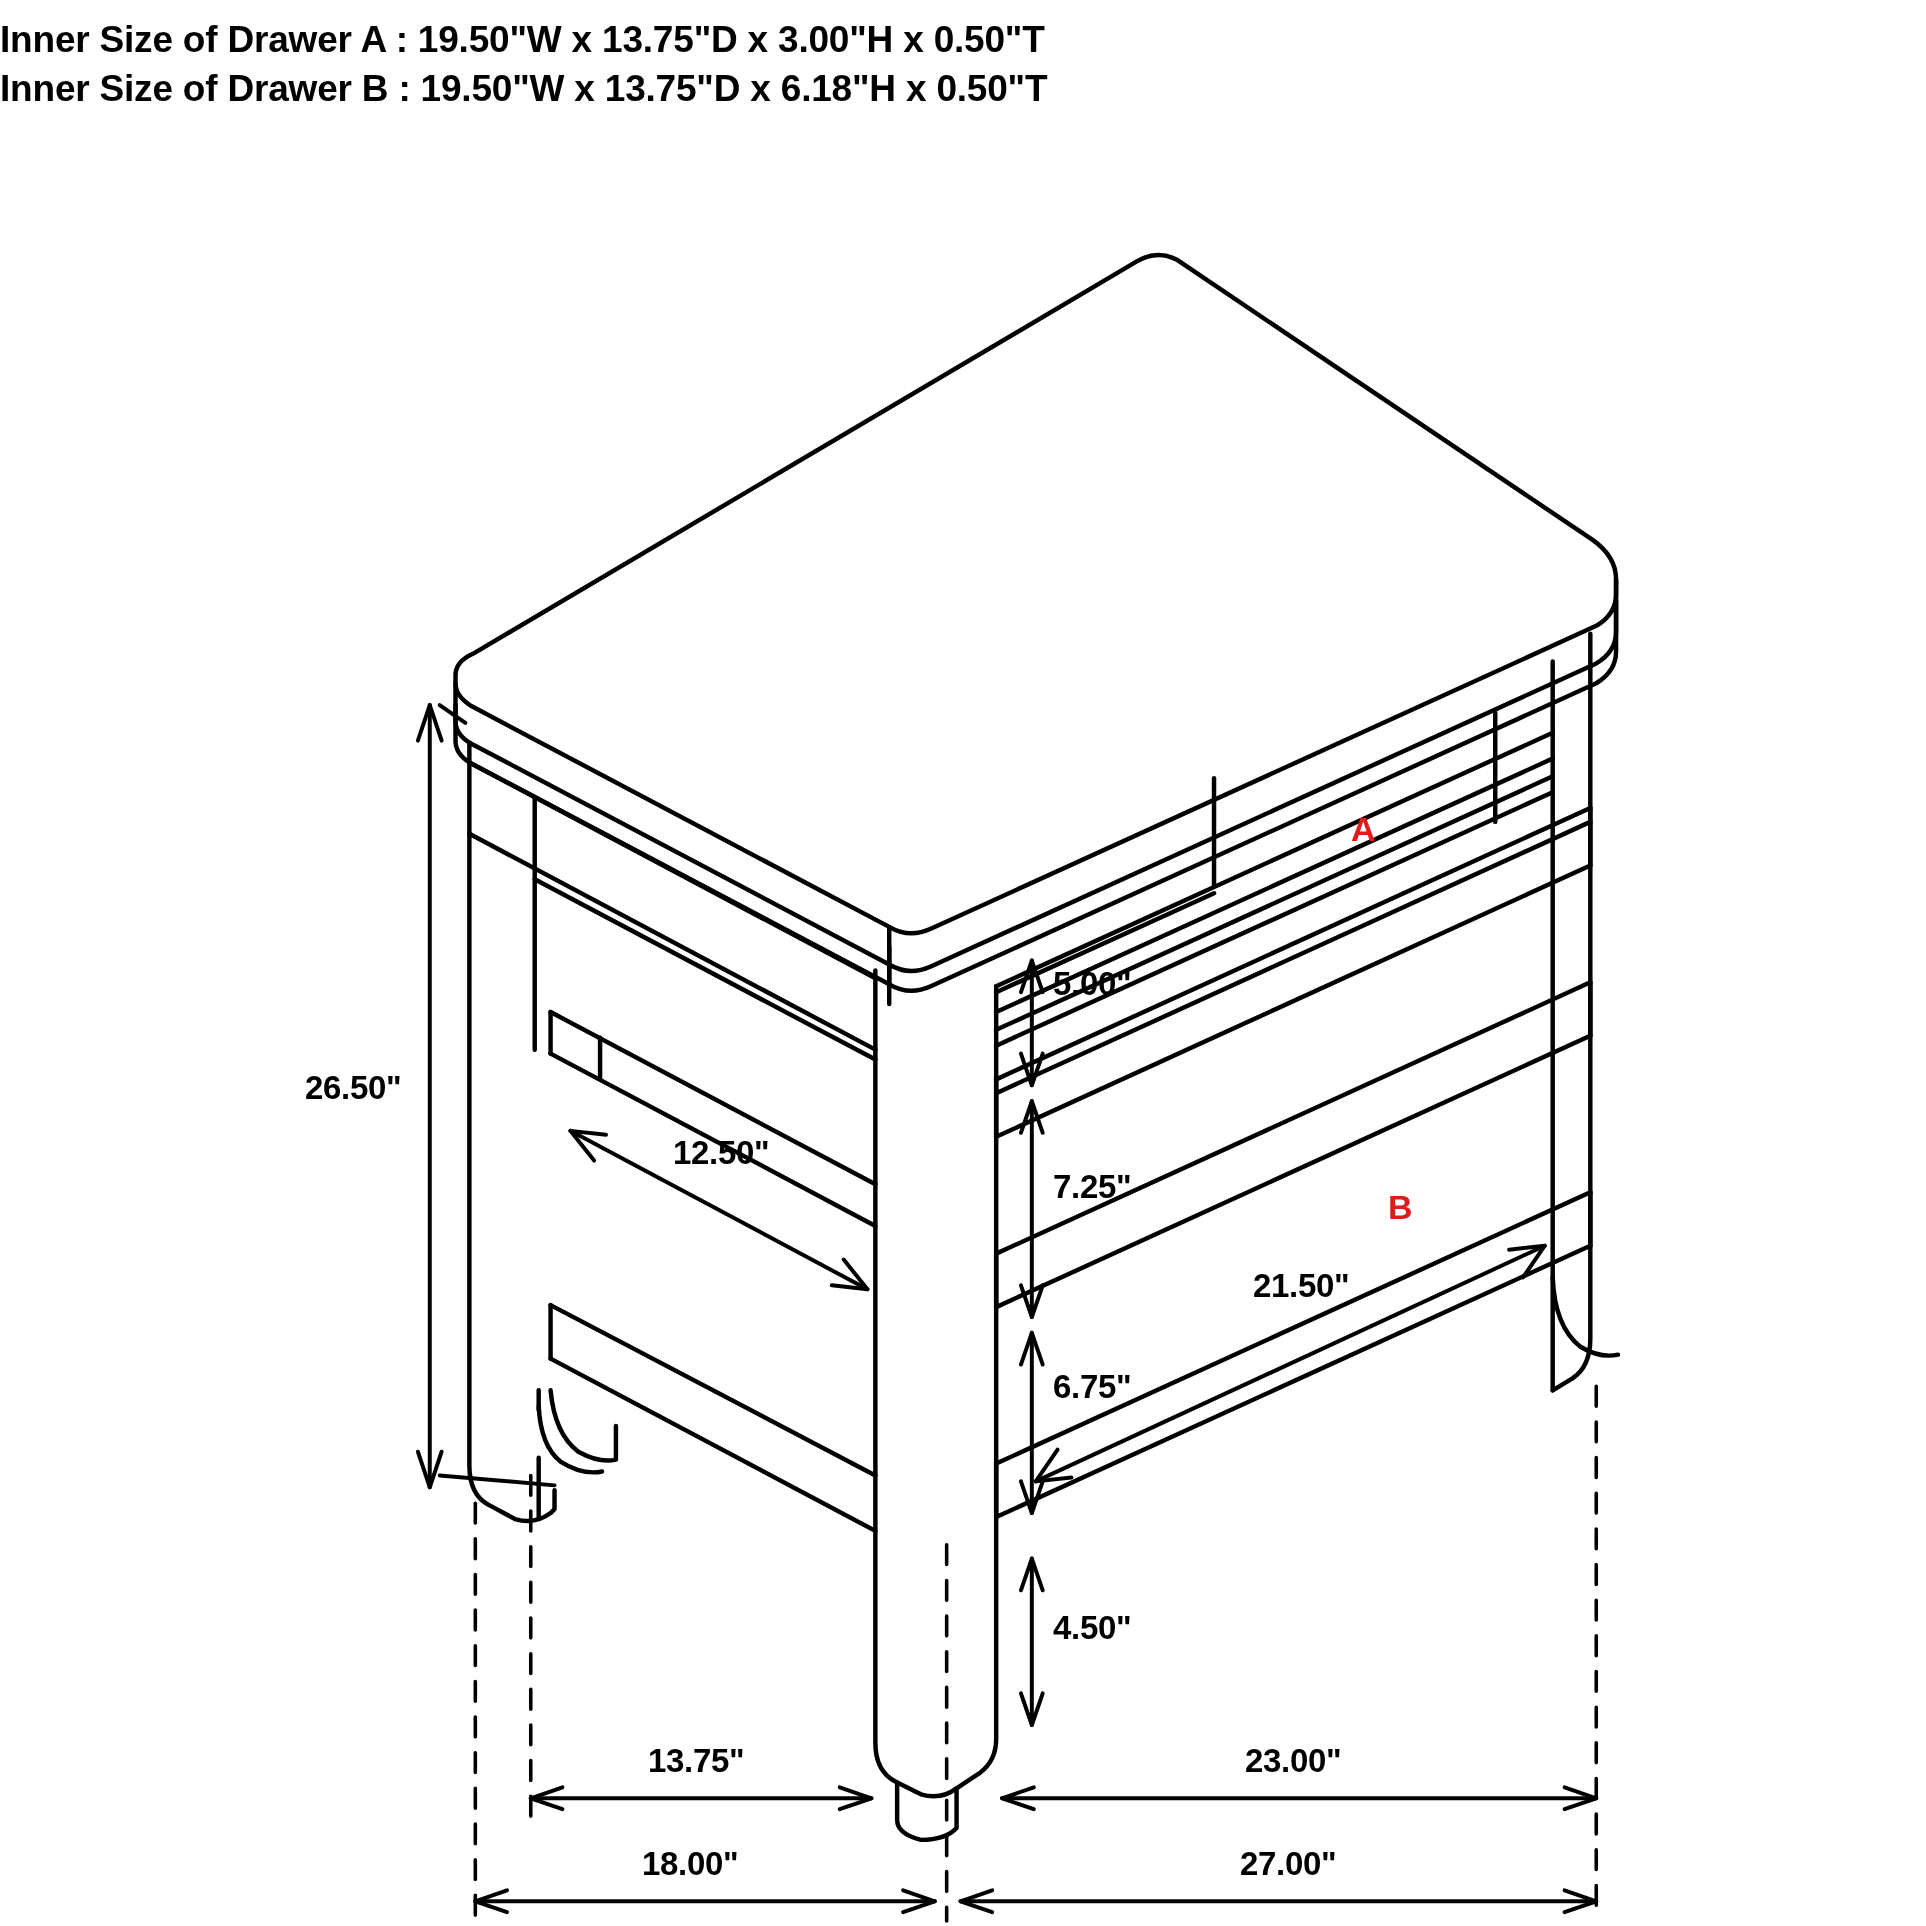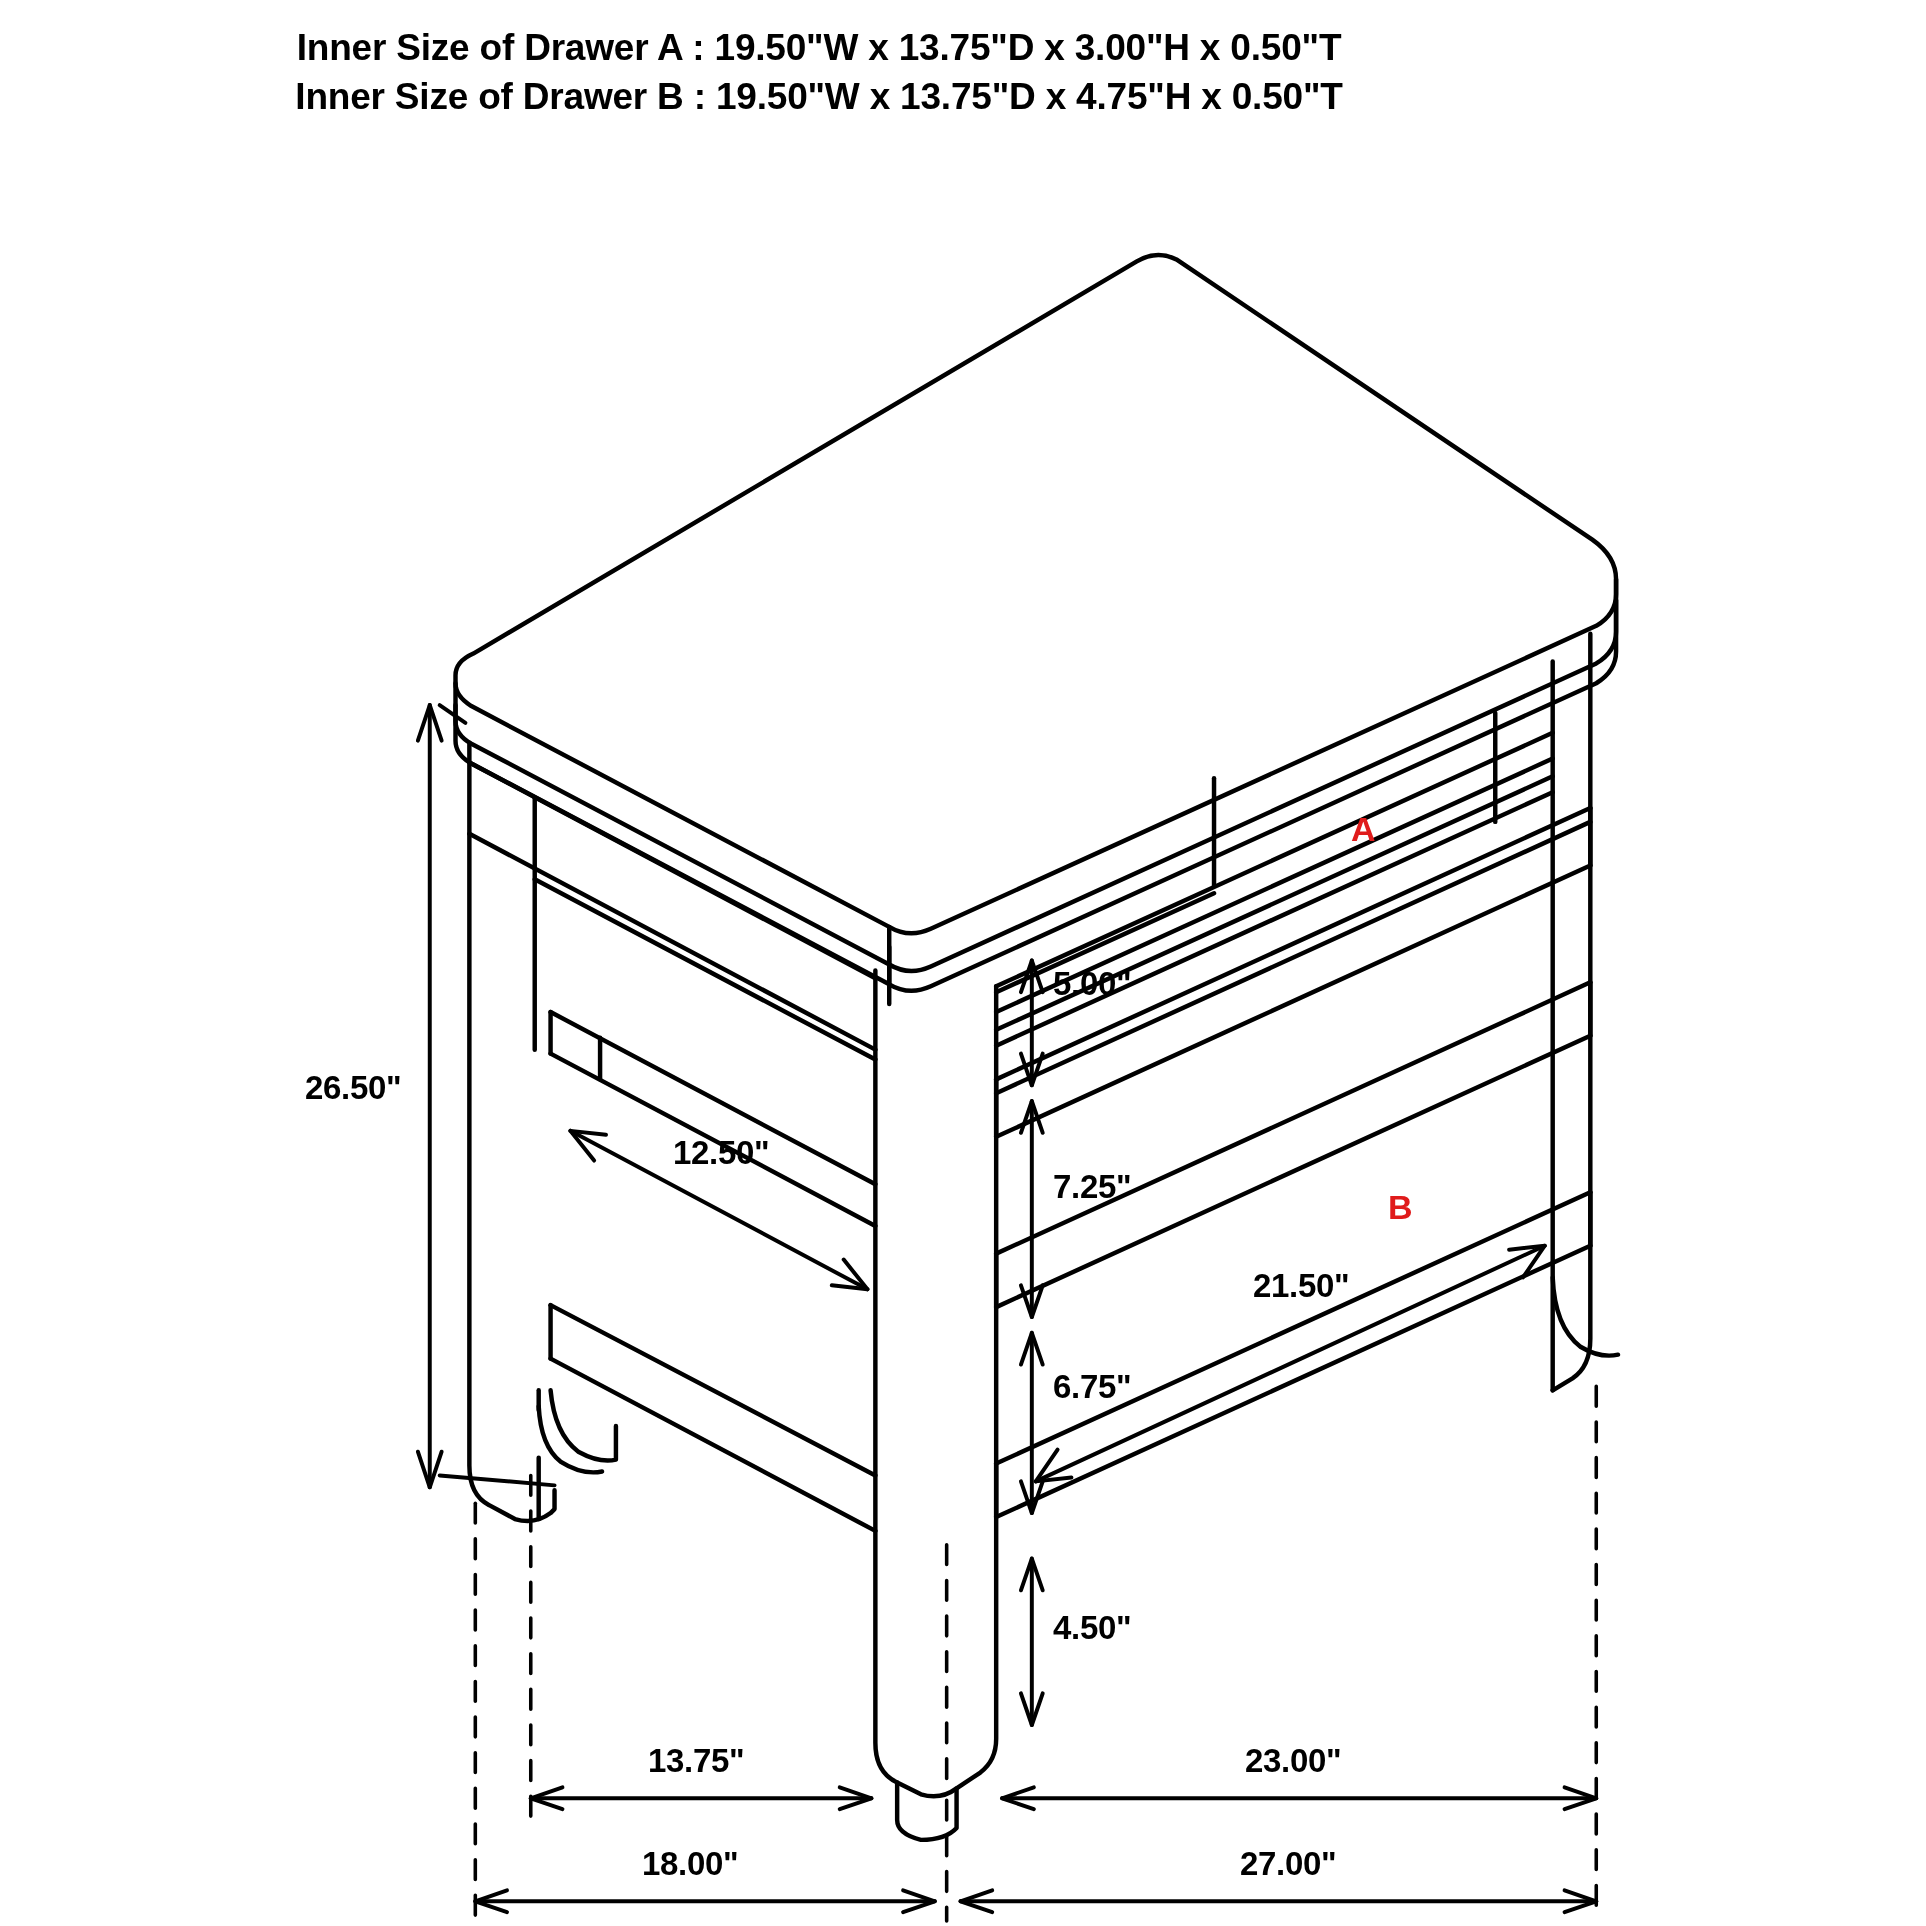--- a/index.html
+++ b/index.html
@@ -14,24 +14,24 @@
     color: #000000;
     position: relative;
     overflow: hidden;
   }
   #sheet {
     position: absolute;
     inset: 0;
   }
   .header {
     position: absolute;
-    top: 24px;
+    top: 16px;
     left: 0;
     width: 1638px;
-    text-align: center;
+    text-align: left;
     font-size: 37px;
     font-weight: bold;
     line-height: 1.32;
     letter-spacing: -0.2px;
   }
   .header div {
     white-space: nowrap;
   }
   .drawing {
     position: absolute;
@@ -55,21 +55,21 @@
     white-space: nowrap;
   }
 </style>
 </head>
 <body>
 
 <div id="sheet">
 
   <div class="header">
     <div>Inner Size of Drawer A : 19.50"W x 13.75"D x 3.00"H x 0.50"T</div>
-    <div>Inner Size of Drawer B : 19.50"W x 13.75"D x 4.75"H x 0.50"T</div>
+    <div>Inner Size of Drawer B : 19.50"W x 13.75"D x 6.18"H x 0.50"T</div>
   </div>
 
   <svg class="drawing" viewBox="0 0 1946 1946">
     <g fill="none" stroke="#000000" stroke-width="4.5" stroke-linejoin="round" stroke-linecap="round">
 
       <path d="M1188 262 L1608 545 Q1632 562 1632 585 L1632 600 Q1632 620 1612 632
                L940 938 Q918 948 898 936 L476 713 Q460 703 460 690 L460 682
                Q460 668 478 660 L1148 264 Q1168 252 1188 262 Z"></path>
 
       <path d="M460 690 L460 728 Q460 742 476 751 L898 974 Q918 986 940 976 L1612 670

